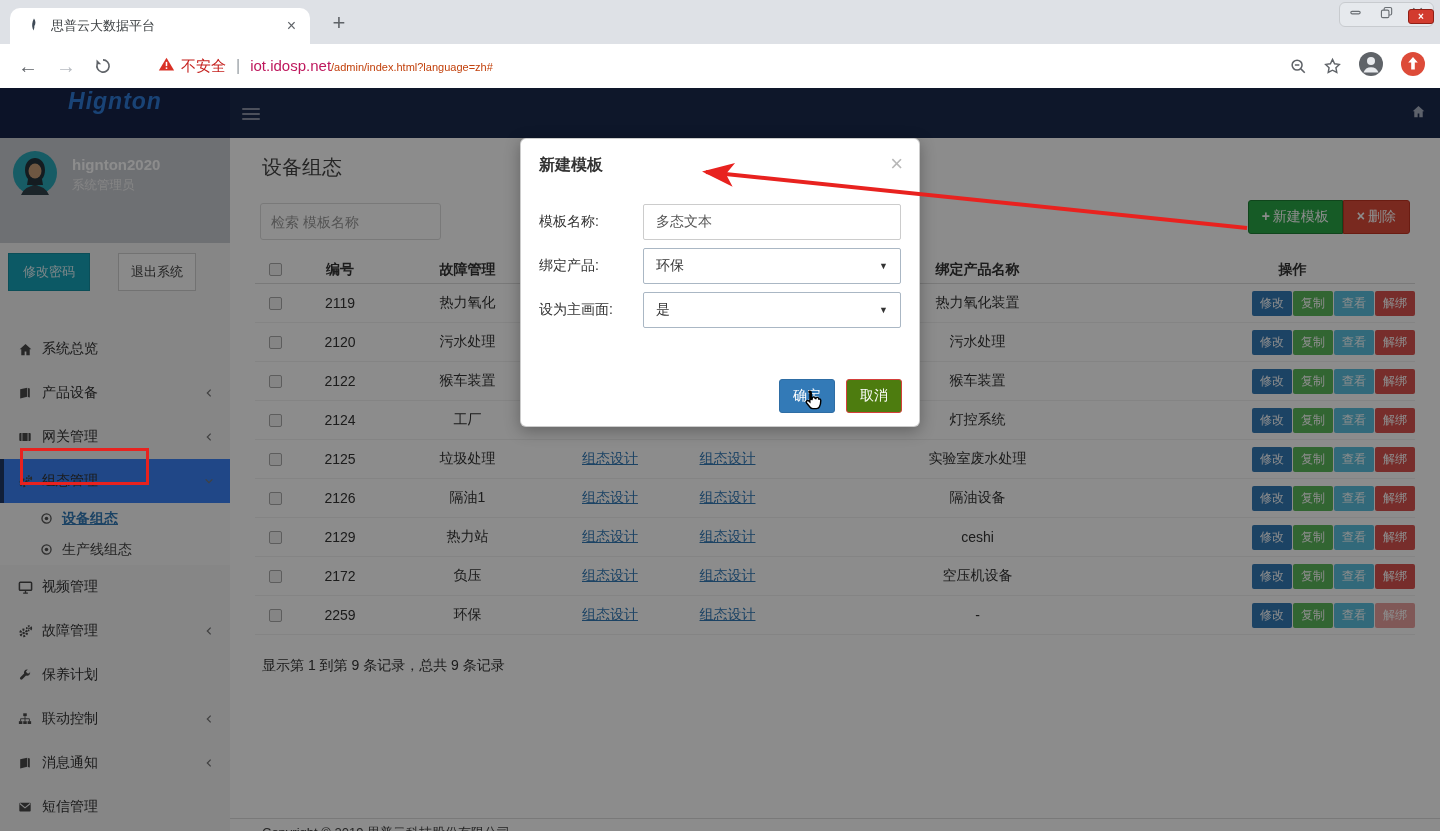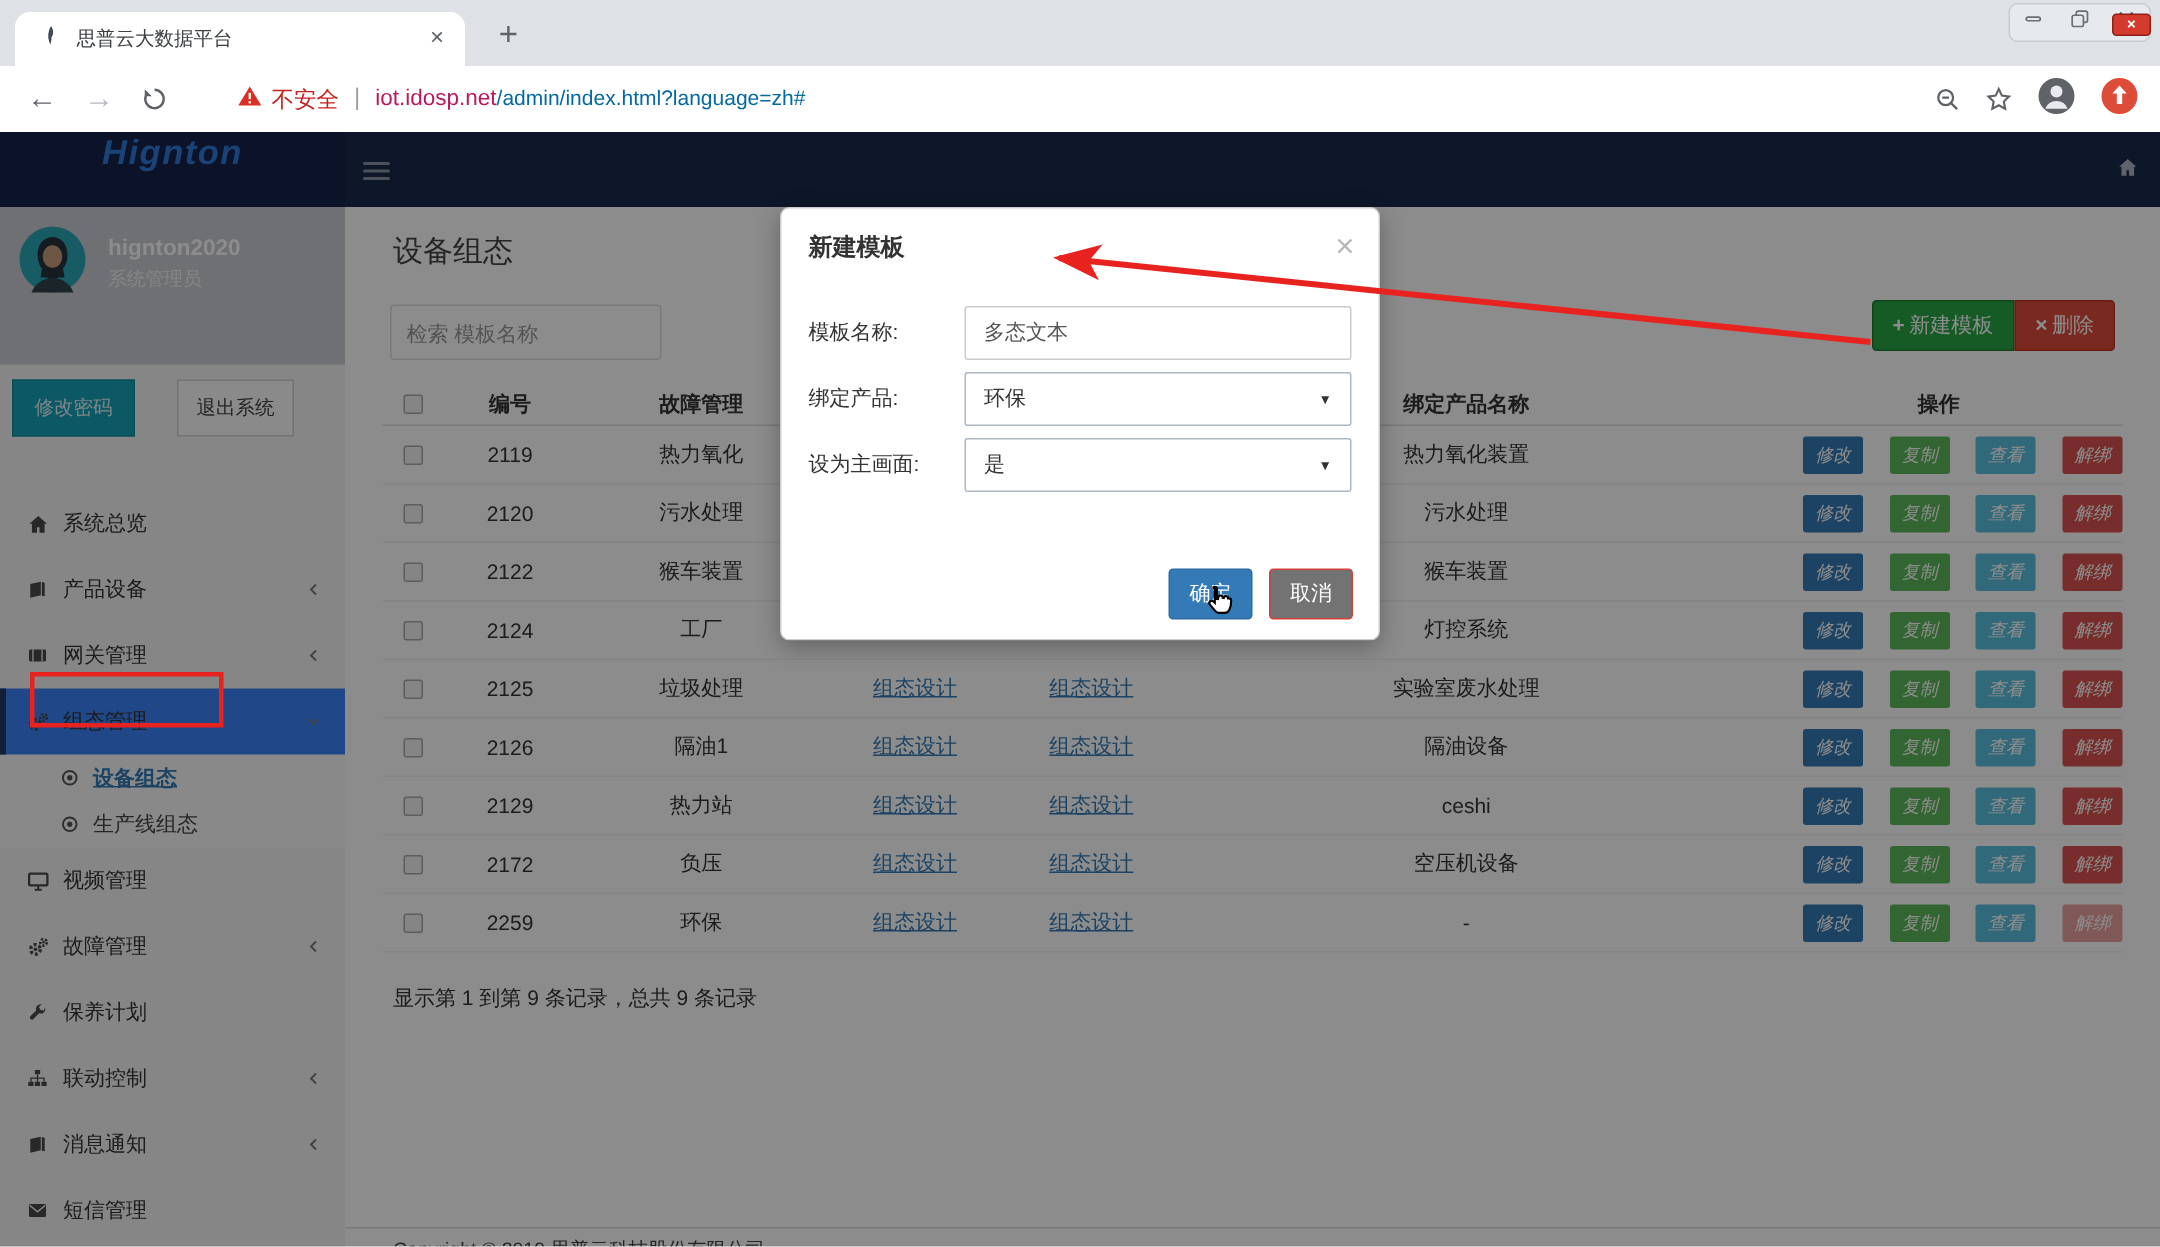--- a/index.html
+++ b/index.html
@@ -19,21 +19,21 @@
   #close-badge { left:1408px; top:9px; width:26px; height:15px; background:#d23b2e; border:1px solid #8f1f16;
                  border-radius:3px; color:#fff; font-size:10px; font-weight:bold; text-align:center; line-height:14px; }
   #urlbar { left:0; top:44px; width:1440px; height:44px; background:#fff; display:flex; align-items:center; }
   .nav-ic { margin-left:18px; color:#5f6368; display:flex; align-items:center; }
   .nav-ic.dis { color:#b6bac0; }
   .nav-ar { font-size:20px; }
   #secchip { display:flex; align-items:center; margin-left:46px; }
   #insecure { color:#c5221f; font-size:15px; margin-left:6px; }
   #urlsep { color:#9aa0a6; margin:0 10px; font-size:16px; }
   .url-domain { color:#be185d; font-size:15px; }
-  .url-path { color:#0369a1; font-size:14px; }
+  .url-path { color:#c2410c; font-size:11px; }
   #urlbar-right { margin-left:auto; display:flex; align-items:center; gap:16px; margin-right:14px; }
 
   
   #navbar { left:0; top:88px; width:1440px; height:50px; background:#1b2a4e; }
   #logo-area { left:0; top:88px; width:230px; height:50px; background:#16234a; display:flex; justify-content:center; }
   .logo-text { color:#2f7bd8; font-size:23px; font-weight:bold; font-style:italic; letter-spacing:1px; position:relative; }
   #hamburger { left:242px; top:105px; width:18px; }
   #hamburger div { height:2px; background:#8a93a6; margin:3px 0; border-radius:1px; }
   #nav-home { right:14px; top:104px; color:#a9b2c4; }
 
@@ -66,21 +66,21 @@
   .btn-new { background:#28a745; color:#fff; font-size:14px; padding:7px 13px; border:1px solid #1e7e34; border-radius:3px 0 0 3px; }
   .btn-del { background:#dd4b39; color:#fff; font-size:14px; padding:7px 13px; border:1px solid #c23321; border-radius:0 3px 3px 0; }
   .bicon { font-weight:bold; margin-right:3px; }
   #table { margin:16px 25px 0 25px; }
   .trow { display:grid; grid-template-columns:40px 90px 165px 120px 115px 385px 1fr; align-items:center; }
   .thead { height:28px; border-bottom:1px solid #ddd; font-weight:bold; color:#333; font-size:14px; }
   .tbody-row { height:39px; border-bottom:1px solid #f1f1f1; font-size:14px; color:#333; }
   .tc { text-align:center; }
   .cb { width:13px; height:13px; border:1px solid #aaa; border-radius:2px; background:#f3f3f3; margin:0 auto; }
   .tlink { color:#337ab7; text-decoration:underline; font-size:14px; }
-  .agroup { display:flex; gap:1px; justify-content:space-between; padding-left:32px;font-style:italic; }
+  .agroup { display:flex; gap:1px; justify-content:flex-end; padding-left:32px; }
   .abtn { color:#fff; font-size:12px; padding:4px 8px; border-radius:2px; }
   .abtn.b0 { background:#337ab7; }
   .abtn.b1 { background:#5cb85c; }
   .abtn.b2 { background:#5bc0de; }
   .abtn.b3 { background:#d9534f; }
   .abtn.disabled { opacity:.55; }
   #summary { margin:22px 0 0 32px; font-size:14px; color:#333; }
   #pagefooter { position:absolute; left:0; bottom:0; width:100%; height:13px; border-top:1px solid #ddd;
                 background:#fff; overflow:hidden; }
   #pagefooter div { font-size:13px; color:#444; padding:6px 0 0 32px; line-height:16px; }
@@ -94,21 +94,21 @@
   .modal-close { position:absolute; right:16px; top:12px; font-size:22px; color:#b8b8b8; }
   .field-row { display:flex; align-items:center; margin:8px 18px; }
   .field-row:first-child { margin-top:22px; }
   .flabel { flex:0 0 104px; font-size:14px; color:#333; }
   .field-input { flex:1; height:36px; border:1px solid #ccc; border-radius:2px; font-size:14px; padding:0 12px; color:#555; }
   .field-select { flex:1; height:36px; border:1px solid #aab7c4; border-radius:2px; display:flex; align-items:center;
                   padding:0 12px; font-size:14px; color:#333; justify-content:space-between; background:#fff; }
   .caret { font-size:9px; color:#333; }
   .modal-footer { position:absolute; right:17px; bottom:13px; display:flex; gap:11px; }
   .btn-ok { background:#337ab7; color:#fff; border:1px solid #2e6da4; border-radius:3px; font-size:14px; padding:7px 13px; }
-  .btn-cancel { background:#737373; color:#fff; border:1px solid #d43f3a; border-radius:3px; font-size:14px; padding:7px 13px; }
+  .btn-cancel { background:#4d7c0f; color:#fff; border:1px solid #d43f3a; border-radius:3px; font-size:14px; padding:7px 13px; }
 
   
   #anno-rect { left:20px; top:448px; width:129px; height:37px; border:3px solid #e8221f; z-index:60; }
   #anno-arrow { left:0; top:0; z-index:60; pointer-events:none; }
   #cursor { left:800px; top:388px; z-index:70; }
 </style>
 </head>
 <body>
 
 <div id="stage">

